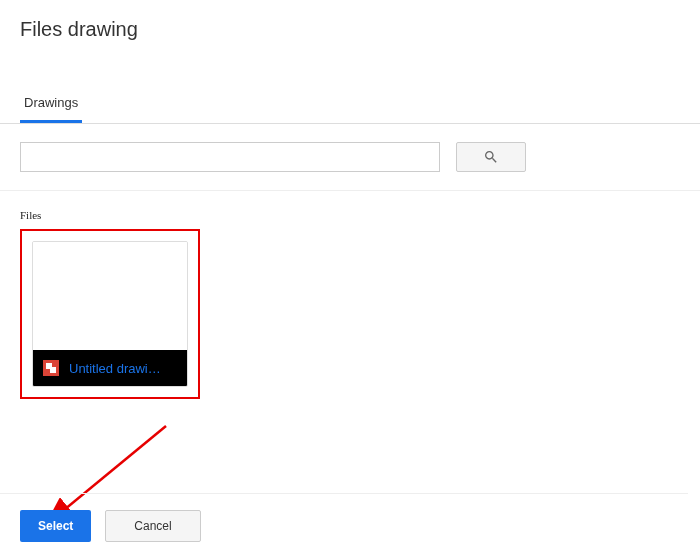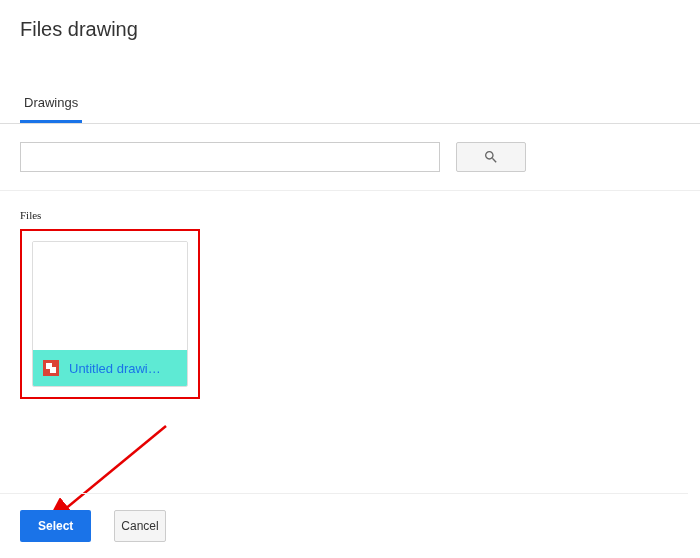--- a/index.html
+++ b/index.html
@@ -91,21 +91,21 @@
     .file-thumb {
       width: 100%;
       height: 108px;
       background: #fff;
     }
     .file-caption {
       display: flex;
       align-items: center;
       gap: 10px;
       padding: 10px 10px;
-      background: #5eead4;
+      background: #000000;
     }
     .file-icon {
       width: 16px;
       height: 16px;
       background: #db4437;
       position: relative;
       flex-shrink: 0;
     }
     .file-icon::before {
       content: '';
@@ -149,25 +149,24 @@
       padding: 8px 18px;
       font-size: 12px;
       font-weight: bold;
       cursor: pointer;
       border-radius: 2px;
     }
     .btn-secondary {
       background: #f5f5f5;
       color: #333;
       border: 1px solid #ccc;
-      padding: 8px 6px;
+      padding: 8px 28px;
       font-size: 12px;
       cursor: pointer;
       border-radius: 2px;
-      margin-left: 9px;
     }
     .arrow-annotation {
       position: absolute;
       left: 36px;
       top: 418px;
       pointer-events: none;
     }
   </style>
 </head>
 <body>

